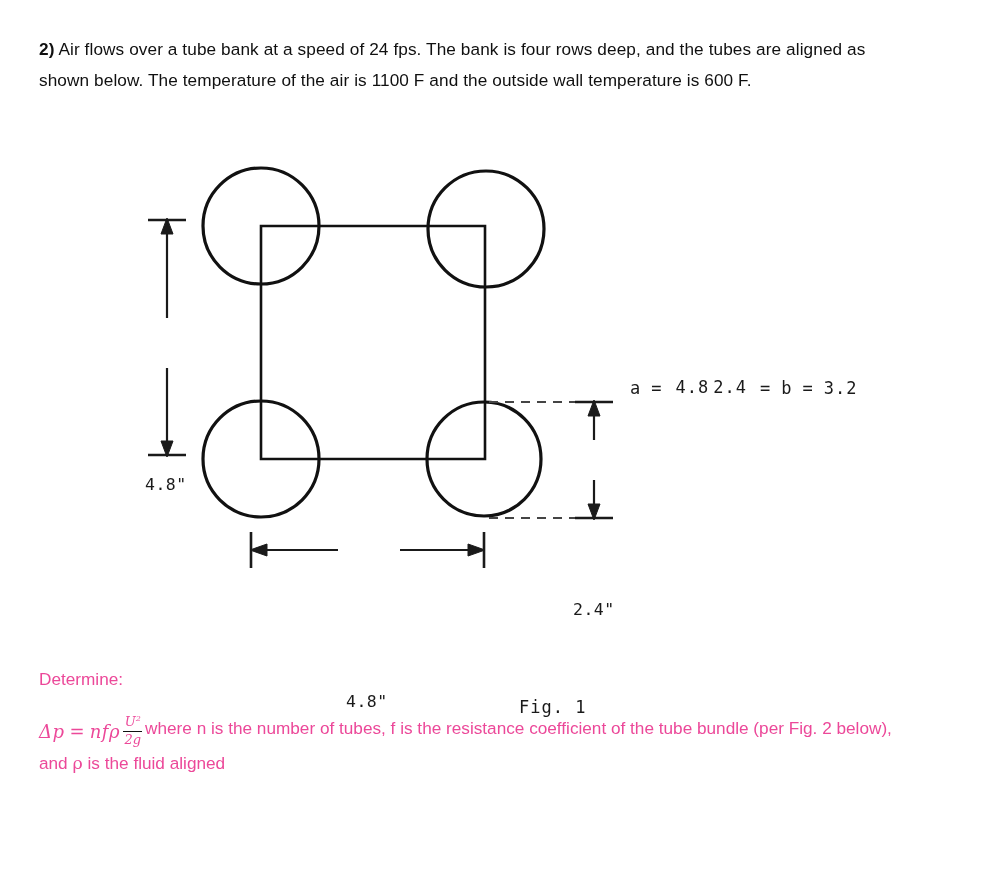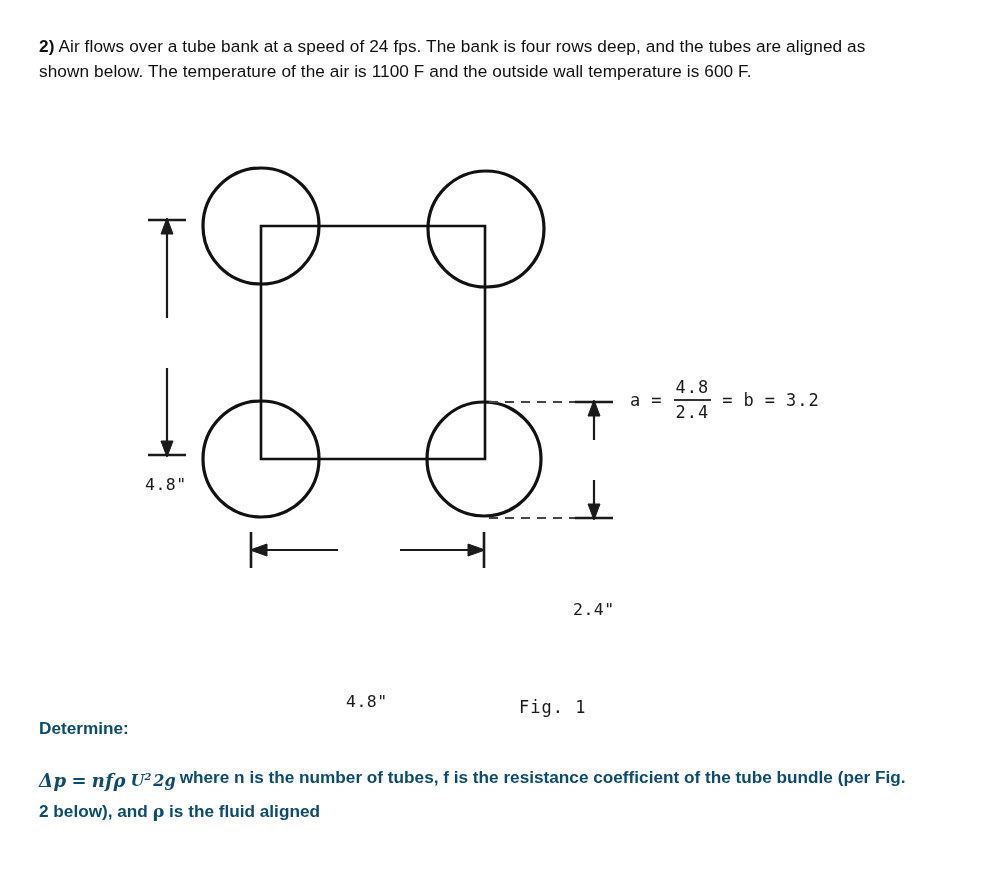--- a/index.html
+++ b/index.html
@@ -26,21 +26,21 @@
     background: #ffffff;
   }
 
   
   .problem-statement {
     position: absolute;
     left: 39px;
     top: 34px;
     width: 860px;
     font-size: 17.2px;
-    line-height: 25px;
+    line-height: 31px;
     color: #101010;
     letter-spacing: 0.1px;
   }
   .problem-statement .qnum {
     font-weight: bold;
   }
 
   
   .figure-block {
     position: absolute;
@@ -74,21 +74,21 @@
     font-size: 17px;
     color: #1a1a1a;
     display: flex;
     align-items: center;
     letter-spacing: 1px;
     white-space: nowrap;
   }
   .ratio-eq .tok { margin: 0 5px; }
   .ratio-eq .frac {
     display: inline-flex;
-    flex-direction: column;
+    flex-direction: row;
     align-items: center;
     margin: 0 6px;
     line-height: 1.12;
   }
   .ratio-eq .frac .num { padding: 0 2px; }
   .ratio-eq .frac .bar {
     width: 100%;
     height: 1.6px;
     background: #333;
     margin: 2px 0;
@@ -105,26 +105,25 @@
     white-space: nowrap;
   }
   .dim-vert-left  { left: 145px; top: 325px; }
   .dim-horiz-bot  { left: 346px; top: 542px; }
   .dim-vert-right { left: 573px; top: 450px; }
 
   
   .determine {
     position: absolute;
     left: 39px;
-    top: 713px;
+    top: 664px;
     width: 880px;
     font-size: 17.2px;
     line-height: 31px;
-    color: #0c4a6e;
-    font-weight: bold;
+    color: #ec4899;
   }
   .determine p { margin: 0 0 18px 0; }
   .determine p:last-child { margin-bottom: 0; }
 
   .item-b { position: relative; }
 
   
   .imath {
     font-family: "DejaVu Serif", "Liberation Serif", serif;
     font-style: italic;
@@ -135,24 +134,24 @@
     white-space: nowrap;
   }
   .imath .op {
     font-style: normal;
     margin: 0 5px;
   }
   .imath .sym { letter-spacing: 0.5px; }
   .imath .rho { font-style: italic; }
   .imath .ifrac {
     display: inline-flex;
-    flex-direction: row;
+    flex-direction: column;
     align-items: center;
     margin: 0 3px 0 4px;
-    font-size: 16px;
+    font-size: 13px;
     line-height: 1.1;
     vertical-align: middle;
   }
   .imath .ifrac .inum { padding: 0 1px; }
   .imath .ifrac .ibar {
     width: 100%;
     height: 1.3px;
     background: #111;
     margin: 1px 0;
   }

